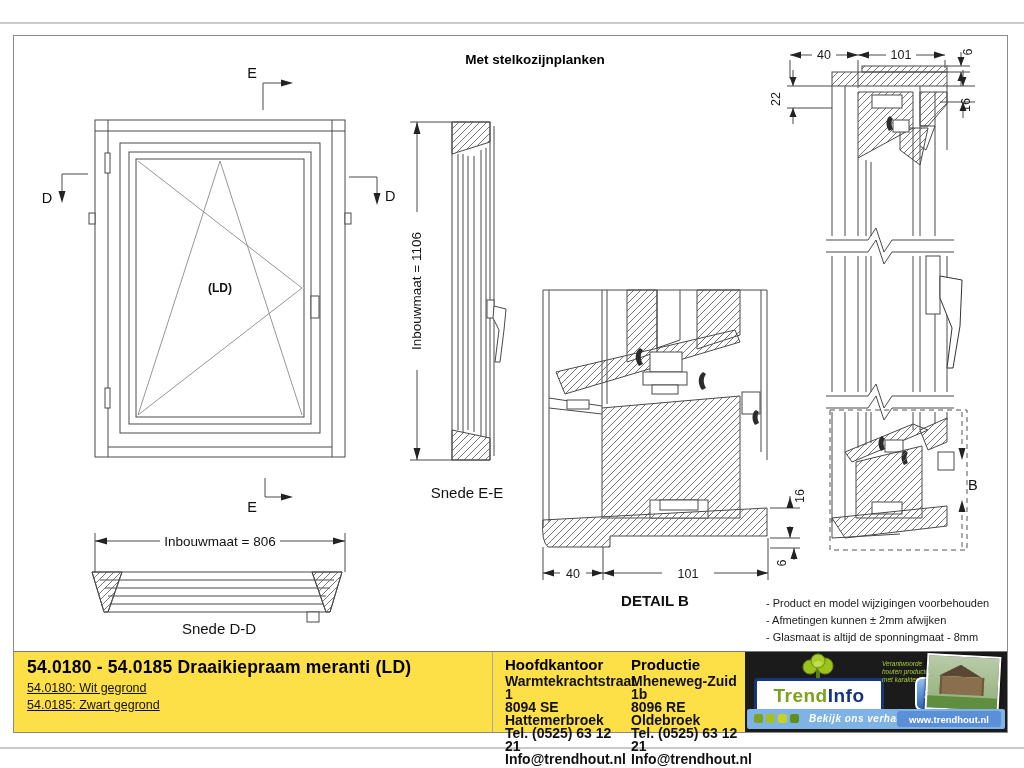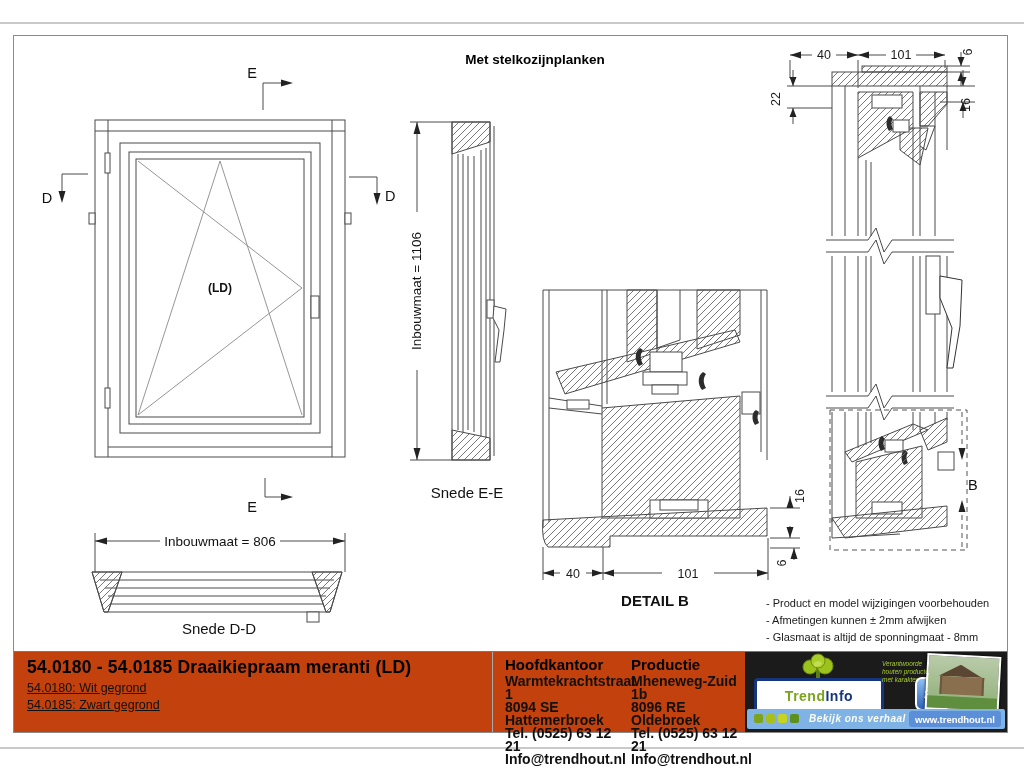--- a/index.html
+++ b/index.html
@@ -10,44 +10,44 @@
   svg{position:absolute;left:0;top:0;}
   
   .td{font-family:"Liberation Sans",sans-serif;font-size:12.5px;fill:#1a1a1a;}
   .tlabel{font-family:"Liberation Sans",sans-serif;font-size:15px;fill:#111;}
   .thead{font-family:"Liberation Sans",sans-serif;font-size:13.5px;font-weight:bold;fill:#000;}
   .tbold{font-weight:bold;}
   .tmark{font-family:"Liberation Sans",sans-serif;font-size:14.5px;fill:#111;}
   .tnote{font-family:"Liberation Sans",sans-serif;font-size:11px;fill:#1a1a1a;}
   .tld{font-family:"Liberation Sans",sans-serif;font-size:12px;font-weight:bold;fill:#111;}
   
-  .titleblock{position:absolute;left:13px;top:651px;width:995px;height:82px;background:#c2410c;border:1.5px solid #8a8a8a;border-top:1.5px solid #777;box-sizing:border-box;display:flex;}
+  .titleblock{position:absolute;left:13px;top:651px;width:995px;height:82px;background:#fde047;border:1.5px solid #8a8a8a;border-top:1.5px solid #777;box-sizing:border-box;display:flex;}
   .tb-left{width:478px;padding:5px 0 0 13px;box-sizing:border-box;}
   .tb-title{font-size:17.5px;font-weight:bold;color:#000;letter-spacing:.2px;}
   .tb-variant{font-size:12.5px;color:#111;margin-top:3px;text-decoration:underline;}
   .tb-offices{width:253px;display:flex;border-left:1px solid #aaa;box-sizing:border-box;padding-top:4px;}
   .tb-office{width:50%;padding-left:12px;box-sizing:border-box;}
   .tb-office-h{font-size:15px;font-weight:bold;color:#000;margin-bottom:2px;}
   .tb-office-line{font-size:14px;font-weight:bold;color:#111;line-height:13px;}
   .tb-logo{flex:1;background:#1b1b1b;position:relative;overflow:hidden;}
   .logo-tree{position:absolute;left:52px;top:1px;}
-  .logo-box{position:absolute;left:9px;top:26px;width:124px;height:29px;background:#fff;border:3px solid #16357f;border-radius:4px;display:flex;align-items:center;justify-content:center;font-weight:bold;font-size:14px;letter-spacing:.5px;}
+  .logo-box{position:absolute;left:9px;top:26px;width:124px;height:29px;background:#fff;border:3px solid #16357f;border-radius:4px;display:flex;align-items:center;justify-content:center;font-weight:bold;font-size:19px;letter-spacing:.5px;}
   .logo-trend{color:#7ba31c;} .logo-hout{color:#16357f;}
   .slogan{position:absolute;left:137px;top:8px;width:80px;color:#a8cb2f;font-size:6.5px;font-style:italic;line-height:8px;}
   .badge3d{position:absolute;left:170px;top:25px;width:30px;height:30px;background:linear-gradient(#8fc1f5,#2d62b8);border:2px solid #fff;border-radius:7px;color:#fff;font-size:13px;font-weight:bold;font-style:italic;display:flex;align-items:center;justify-content:center;text-shadow:0 1px 1px #123;}
   .badge-leaf{position:absolute;left:10px;top:-8px;width:10px;height:9px;background:#9cc21c;border-radius:50% 50% 50% 10%;border:1px solid #fff;}
   .photo{position:absolute;right:7px;top:3px;width:70px;height:52px;background:linear-gradient(#b9cba9,#8fae77);border:2px solid #fff;transform:rotate(3deg);overflow:hidden;box-shadow:0 0 3px #000;}
   .photo-roof{position:absolute;left:6px;top:8px;width:52px;height:12px;background:#5a4632;clip-path:polygon(8% 100%,50% 0,92% 100%);}
   .photo-body{position:absolute;left:12px;top:20px;width:40px;height:18px;background:#8a6f4e;border-left:2px solid #6d563c;border-right:2px solid #6d563c;}
   .photo-grass{position:absolute;left:0;bottom:0;width:100%;height:12px;background:#5f8f3e;}
   .bluebar{position:absolute;left:2px;right:2px;bottom:3px;height:20px;background:#7fb2e5;border-radius:2px;}
   .bar-icons{position:absolute;left:7px;top:5px;display:flex;gap:3px;}
   .bar-icon{width:9px;height:9px;border-radius:2px;}
   .bar-cta{position:absolute;left:62px;top:4px;color:#fdfdf2;font-size:10px;font-style:italic;font-weight:bold;letter-spacing:.5px;}
-  .urlbox{position:absolute;right:4px;top:2px;width:92px;height:16px;background:#5b8fd8;border-radius:3px;color:#fff;font-size:9.5px;font-weight:bold;display:flex;align-items:center;justify-content:center;}
+  .urlbox{position:absolute;right:4px;top:2px;width:104px;height:16px;background:#5b8fd8;border-radius:3px;color:#fff;font-size:9.5px;font-weight:bold;display:flex;align-items:center;justify-content:center;}
 </style>
 </head>
 <body>
 
 <div class="page-edge" id="edge-top"></div>
 <div class="page-edge" id="edge-bottom"></div>
 <div class="frame"></div>
 
 <svg width="1024" height="768" viewBox="0 0 1024 768">
   <defs>

